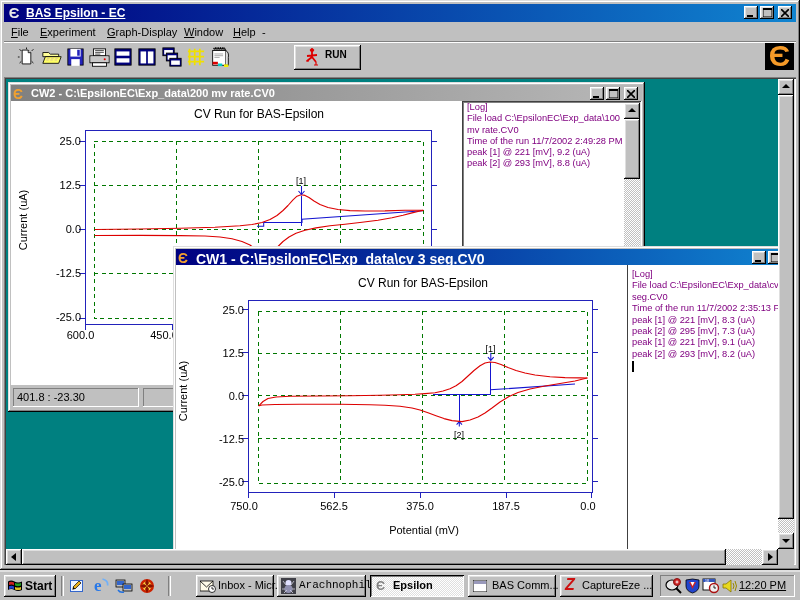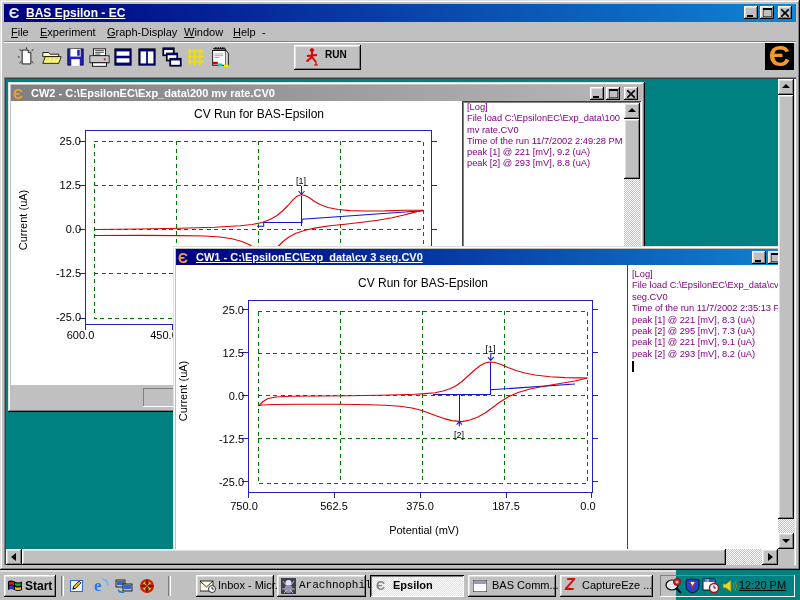--- a/index.html
+++ b/index.html
@@ -207,29 +207,30 @@
             <div class="abs dither" style="left:162px;top:2px;width:16px;height:280px;">
               <div class="btn abs" style="left:0;top:0;width:16px;height:16px;"><svg width="16" height="16">
                     <path d="M8 5 L12 9 L4 9 Z" fill="#000"></path>
                   </svg></div>
               <div class="btn abs" style="left:0;top:16px;width:16px;height:60px;"></div>
             </div>
           </div>
         </div>
 
         <div class="abs" style="left:3px;top:303px;width:631px;height:24px;background:#c0c0c0;">
+          <div class="sunken abs" style="left:2px;top:3px;width:126px;height:19px;font-size:11px;color:#000;padding:3px 0 0 4px;">401.8 : -23.30</div>
           <div class="sunken abs" style="left:132px;top:3px;width:260px;height:19px;"></div>
         </div>
       </div>
 
       <div class="abs" style="left:167px;top:167px;width:622px;height:312px;background:#c0c0c0;
         box-shadow: inset -1px -1px 0 #000, inset 1px 1px 0 #dfdfdf, inset -2px -2px 0 #808080, inset 2px 2px 0 #fff;">
         <div class="abs" style="left:3px;top:3px;width:616px;height:16px;background:linear-gradient(90deg,#000080,#1084d0);">
           <div class="abs" style="left:2px;top:1px;width:16px;height:16px;color:#f0a030;font-size:14px;font-weight:bold;line-height:16px;">Є</div>
-          <div class="abs" style="left:20px;top:2px;color:#fff;font-size:11px;font-weight:bold;text-decoration:underline;">CW1 - C:\EpsilonEC\Exp_data\cv 3 seg.CV0</div>
+          <div class="abs" style="left:20px;top:2px;color:#fff;font-size:14px;font-weight:bold;text-decoration:underline;">CW1 - C:\EpsilonEC\Exp_data\cv 3 seg.CV0</div>
           <div class="titlebtn abs" style="left:576px;top:2px;">
               <svg width="8" height="9">
                 <rect x="0" y="7" width="6" height="2" fill="#000"></rect>
               </svg>
             </div>
           <div class="titlebtn abs" style="left:592px;top:2px;">
               <svg width="9" height="9">
                 <rect x="0" y="0" width="9" height="9" fill="none" stroke="#000"></rect>
                 <rect x="0" y="0" width="9" height="2" fill="#000"></rect>
               </svg>
@@ -309,21 +310,21 @@
           </svg></div>
       <div class="btn abs" style="left:16px;top:0;width:704px;height:16px;"></div>
       <div class="btn abs" style="left:756px;top:0;width:16px;height:16px;"><svg width="16" height="16">
             <path d="M6 4 L11 8 L6 12 Z" fill="#000"></path>
           </svg></div>
     </div>
     <div class="abs" style="left:774px;top:472px;width:16px;height:16px;background:#c0c0c0;"></div>
   </div>
 </div>
 
-<div id="taskbar" class="abs" style="left:0;top:570px;width:676px;height:30px;background:#c0c0c0;box-shadow:inset 0 2px 0 #dfdfdf, inset 0 1px 0 #fff;font-size:11px;color:#000;white-space:nowrap;">
+<div id="taskbar" class="abs" style="left:0;top:570px;width:800px;height:30px;background:#c0c0c0;box-shadow:inset 0 2px 0 #dfdfdf, inset 0 1px 0 #fff;font-size:11px;color:#000;white-space:nowrap;">
 
   <div class="btn abs" style="left:4px;top:5px;width:52px;height:22px;">
     <svg class="abs" style="left:3px;top:3px;" width="16" height="16" viewBox="0 0 16 16">
       <path d="M1 3.5 Q4 1.5 7.5 3.5 Q11 5.5 15 3.5 L15 12 Q11 14 7.5 12 Q4 10 1 12 Z" fill="#000"></path>
       <path d="M2 4.3 Q4 3 7 4.5 L7 7.2 Q4.5 6 2 7 Z" fill="#d02020"></path>
       <path d="M8 5 Q11 6.2 14 5 L14 7.5 Q11 8.7 8 7.6 Z" fill="#20a020"></path>
       <path d="M2 8.2 Q4.5 7.2 7 8.4 L7 11 Q4.5 10 2 11 Z" fill="#2040d0"></path>
       <path d="M8 9 Q11 10.2 14 9 L14 11.4 Q11 12.6 8 11.4 Z" fill="#e0c020"></path>
     </svg>
     <span class="abs" style="left:21px;top:4px;font-weight:bold;font-size:12px;">Start</span>

